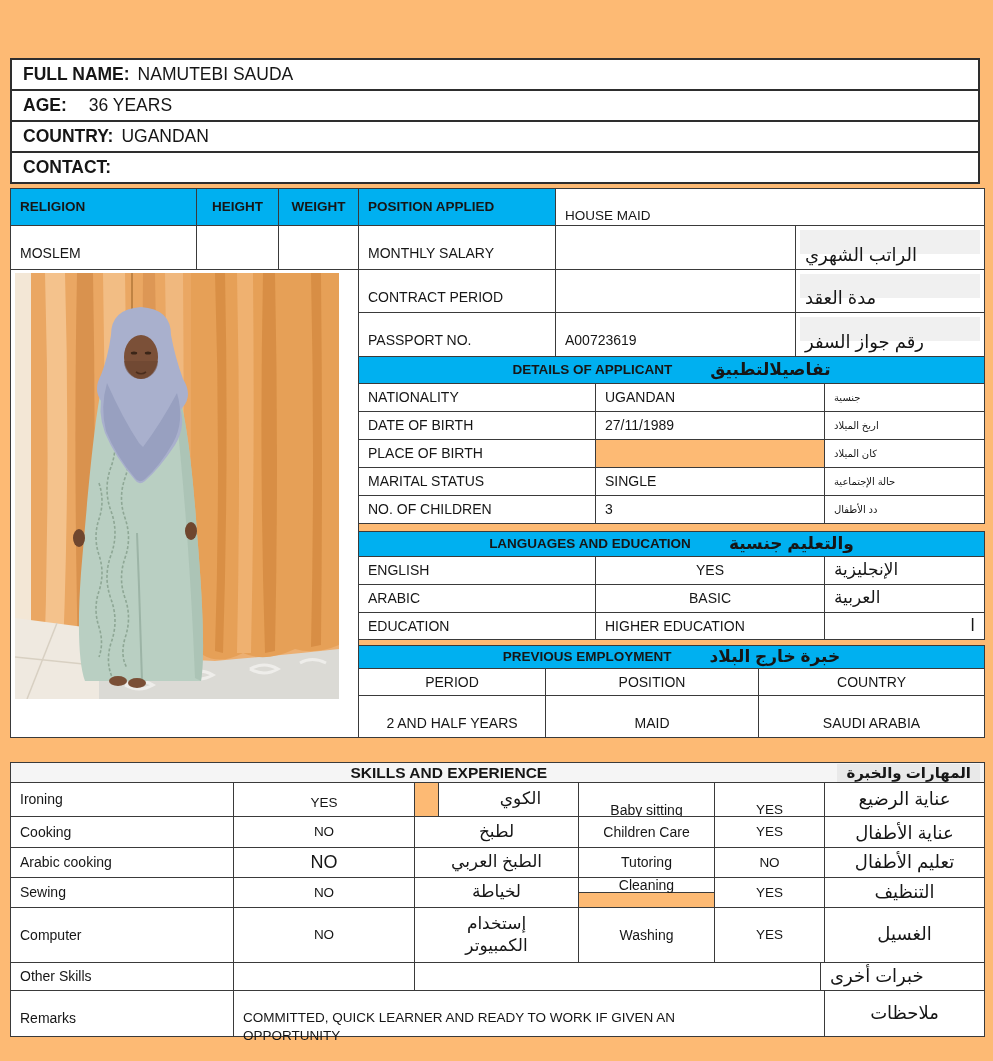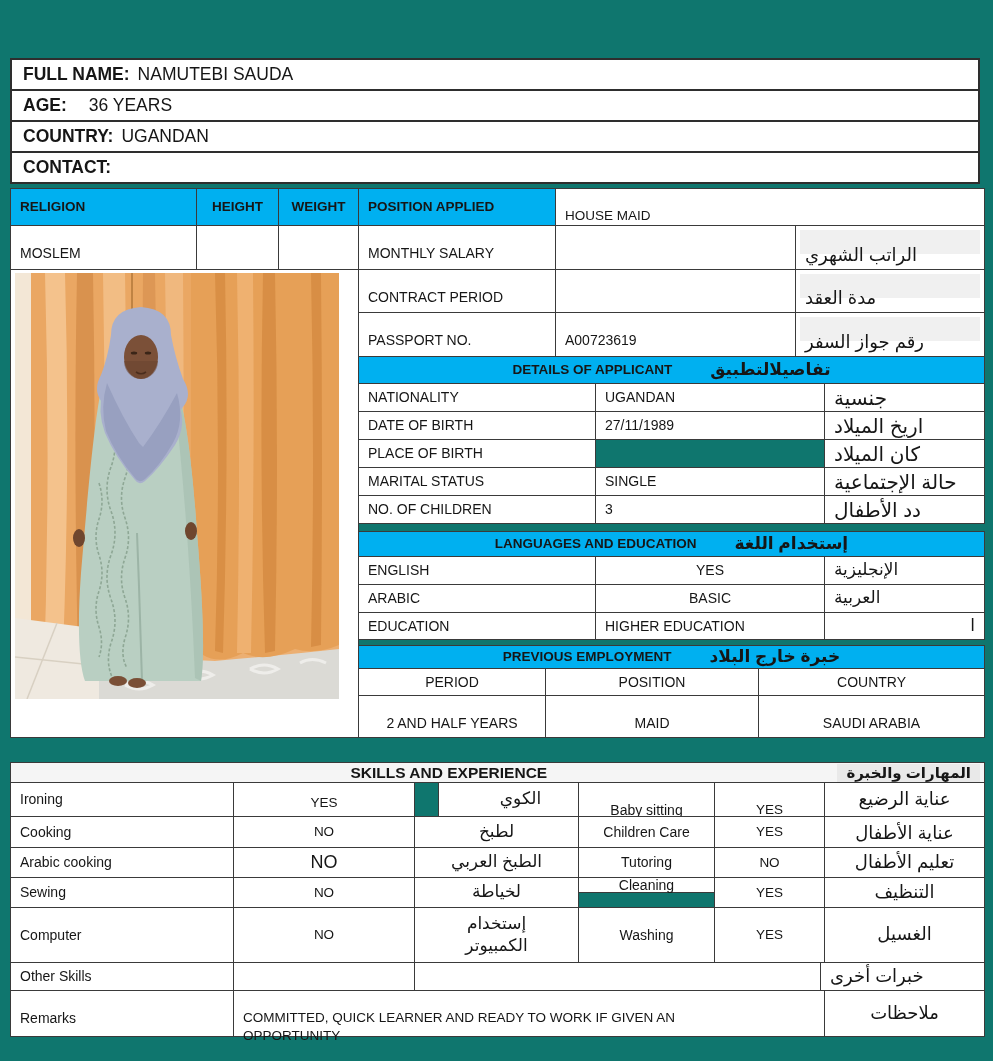--- a/index.html
+++ b/index.html
@@ -1,33 +1,33 @@
 <!DOCTYPE html>
 <html style="--accent-blue: #00b0f0; --shade: #f0f0f0; --border: #3a3a3a;"><head>
 <meta charset="utf-8">
 <style>
   * { margin:0; padding:0; box-sizing:border-box; }
   html,body { background:#ffffff; }
   body { font-family:"Liberation Sans","DejaVu Sans",sans-serif; color:#161616; }
-  #page { position:relative; width:993px; height:1061px; background:#0f766e; overflow:hidden; }
+  #page { position:relative; width:993px; height:1061px; background:#fdba74; overflow:hidden; }
 
   .hrow { position:absolute; left:10px; width:970px; height:33px; border:2px solid #2e2e2e;
           background:#fff; display:flex; align-items:center; padding:0 11px;
           font-size:17.5px; font-weight:700; }
   .hrow .val { font-weight:400; margin-left:8px; }
   .hrow .val.gap-lg { margin-left:22px; }
 
   .c { position:absolute; border:1.5px solid var(--border,#3a3a3a); background:#fff;
        display:flex; align-items:center; padding:2px 9px; font-size:14px; line-height:1.3; }
   .blue { background:var(--accent-blue,#00b0f0); font-weight:700; font-size:13.5px; }
   .center { justify-content:center; text-align:center; }
   .top { align-items:flex-start; padding-top:18px; }
   .low { align-items:flex-end; padding-bottom:4px; }
   .arr { justify-content:flex-end; }
-  .ar16 { font-size:20px; } .ar17 { font-size:17px; } .ar18 { font-size:18px; }
+  .ar16 { font-size:10px; } .ar17 { font-size:17px; } .ar18 { font-size:18px; }
   .big { font-size:18px; } .sm { font-size:13.5px; }
 
   .banner { background:var(--accent-blue,#00b0f0); display:flex; align-items:center;
             justify-content:center; gap:38px; padding:0; }
   .banner .en { font-weight:700; font-size:13.5px; }
   .banner .arb { font-weight:700; font-size:17px; }
 
   .shadecell { align-items:flex-end; padding-bottom:2px; font-size:18px; }
   .shadecell::before { content:""; position:absolute; left:4px; right:4px; top:4px;
                        height:56%; background:var(--shade,#f0f0f0); }
@@ -222,21 +222,21 @@
     </div>
   <div class="c" style="left:595px;top:495px;width:230px;height:29px">
       <span>3</span>
     </div>
   <div class="c ar16" style="left:824px;top:495px;width:161px;height:29px">
       <span>دد الأطفال</span>
     </div>
 
   <div class="c banner" style="left:358px;top:531px;width:627px;height:26px">
     <span class="en">LANGUAGES AND EDUCATION</span>
-    <span class="arb">إستخدام اللغة</span>
+    <span class="arb">والتعليم جنسية</span>
   </div>
 
   <div class="c" style="left:358px;top:556px;width:238px;height:29px">
       <span>ENGLISH</span>
     </div>
   <div class="c center" style="left:595px;top:556px;width:230px;height:29px">
       <span>YES</span>
     </div>
   <div class="c ar17" style="left:824px;top:556px;width:161px;height:29px">
       <span>الإنجليزية</span>

